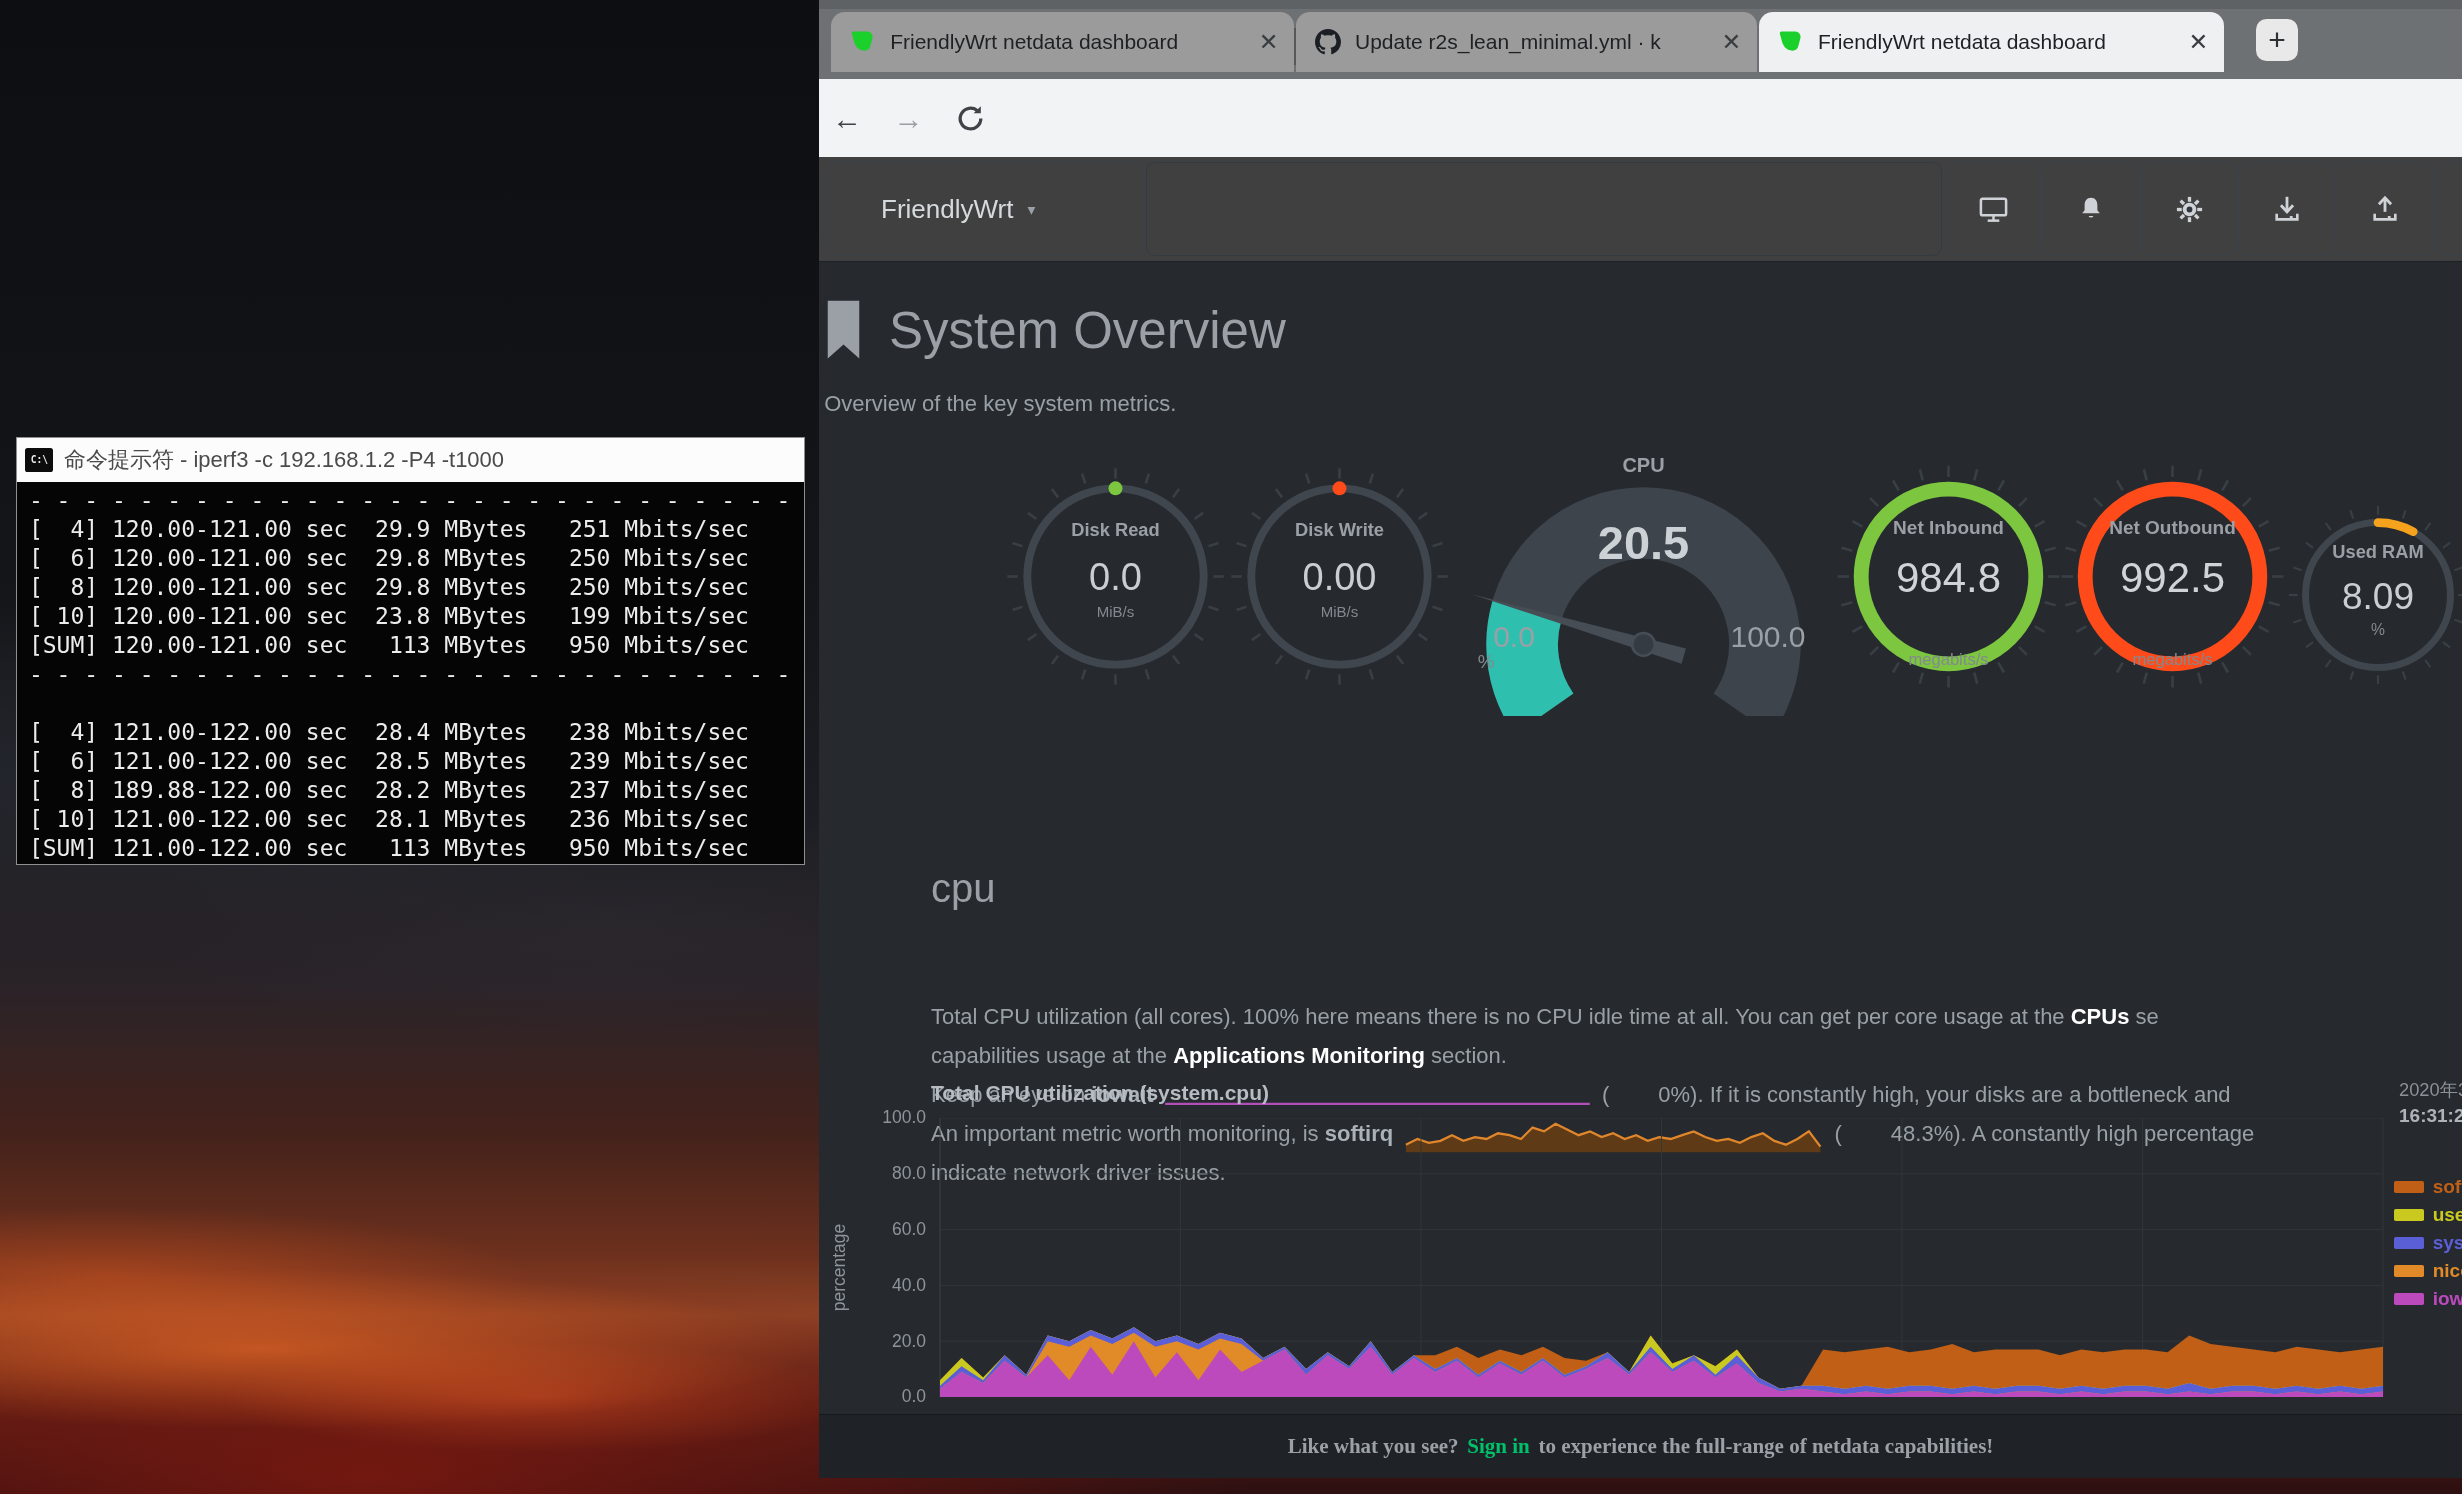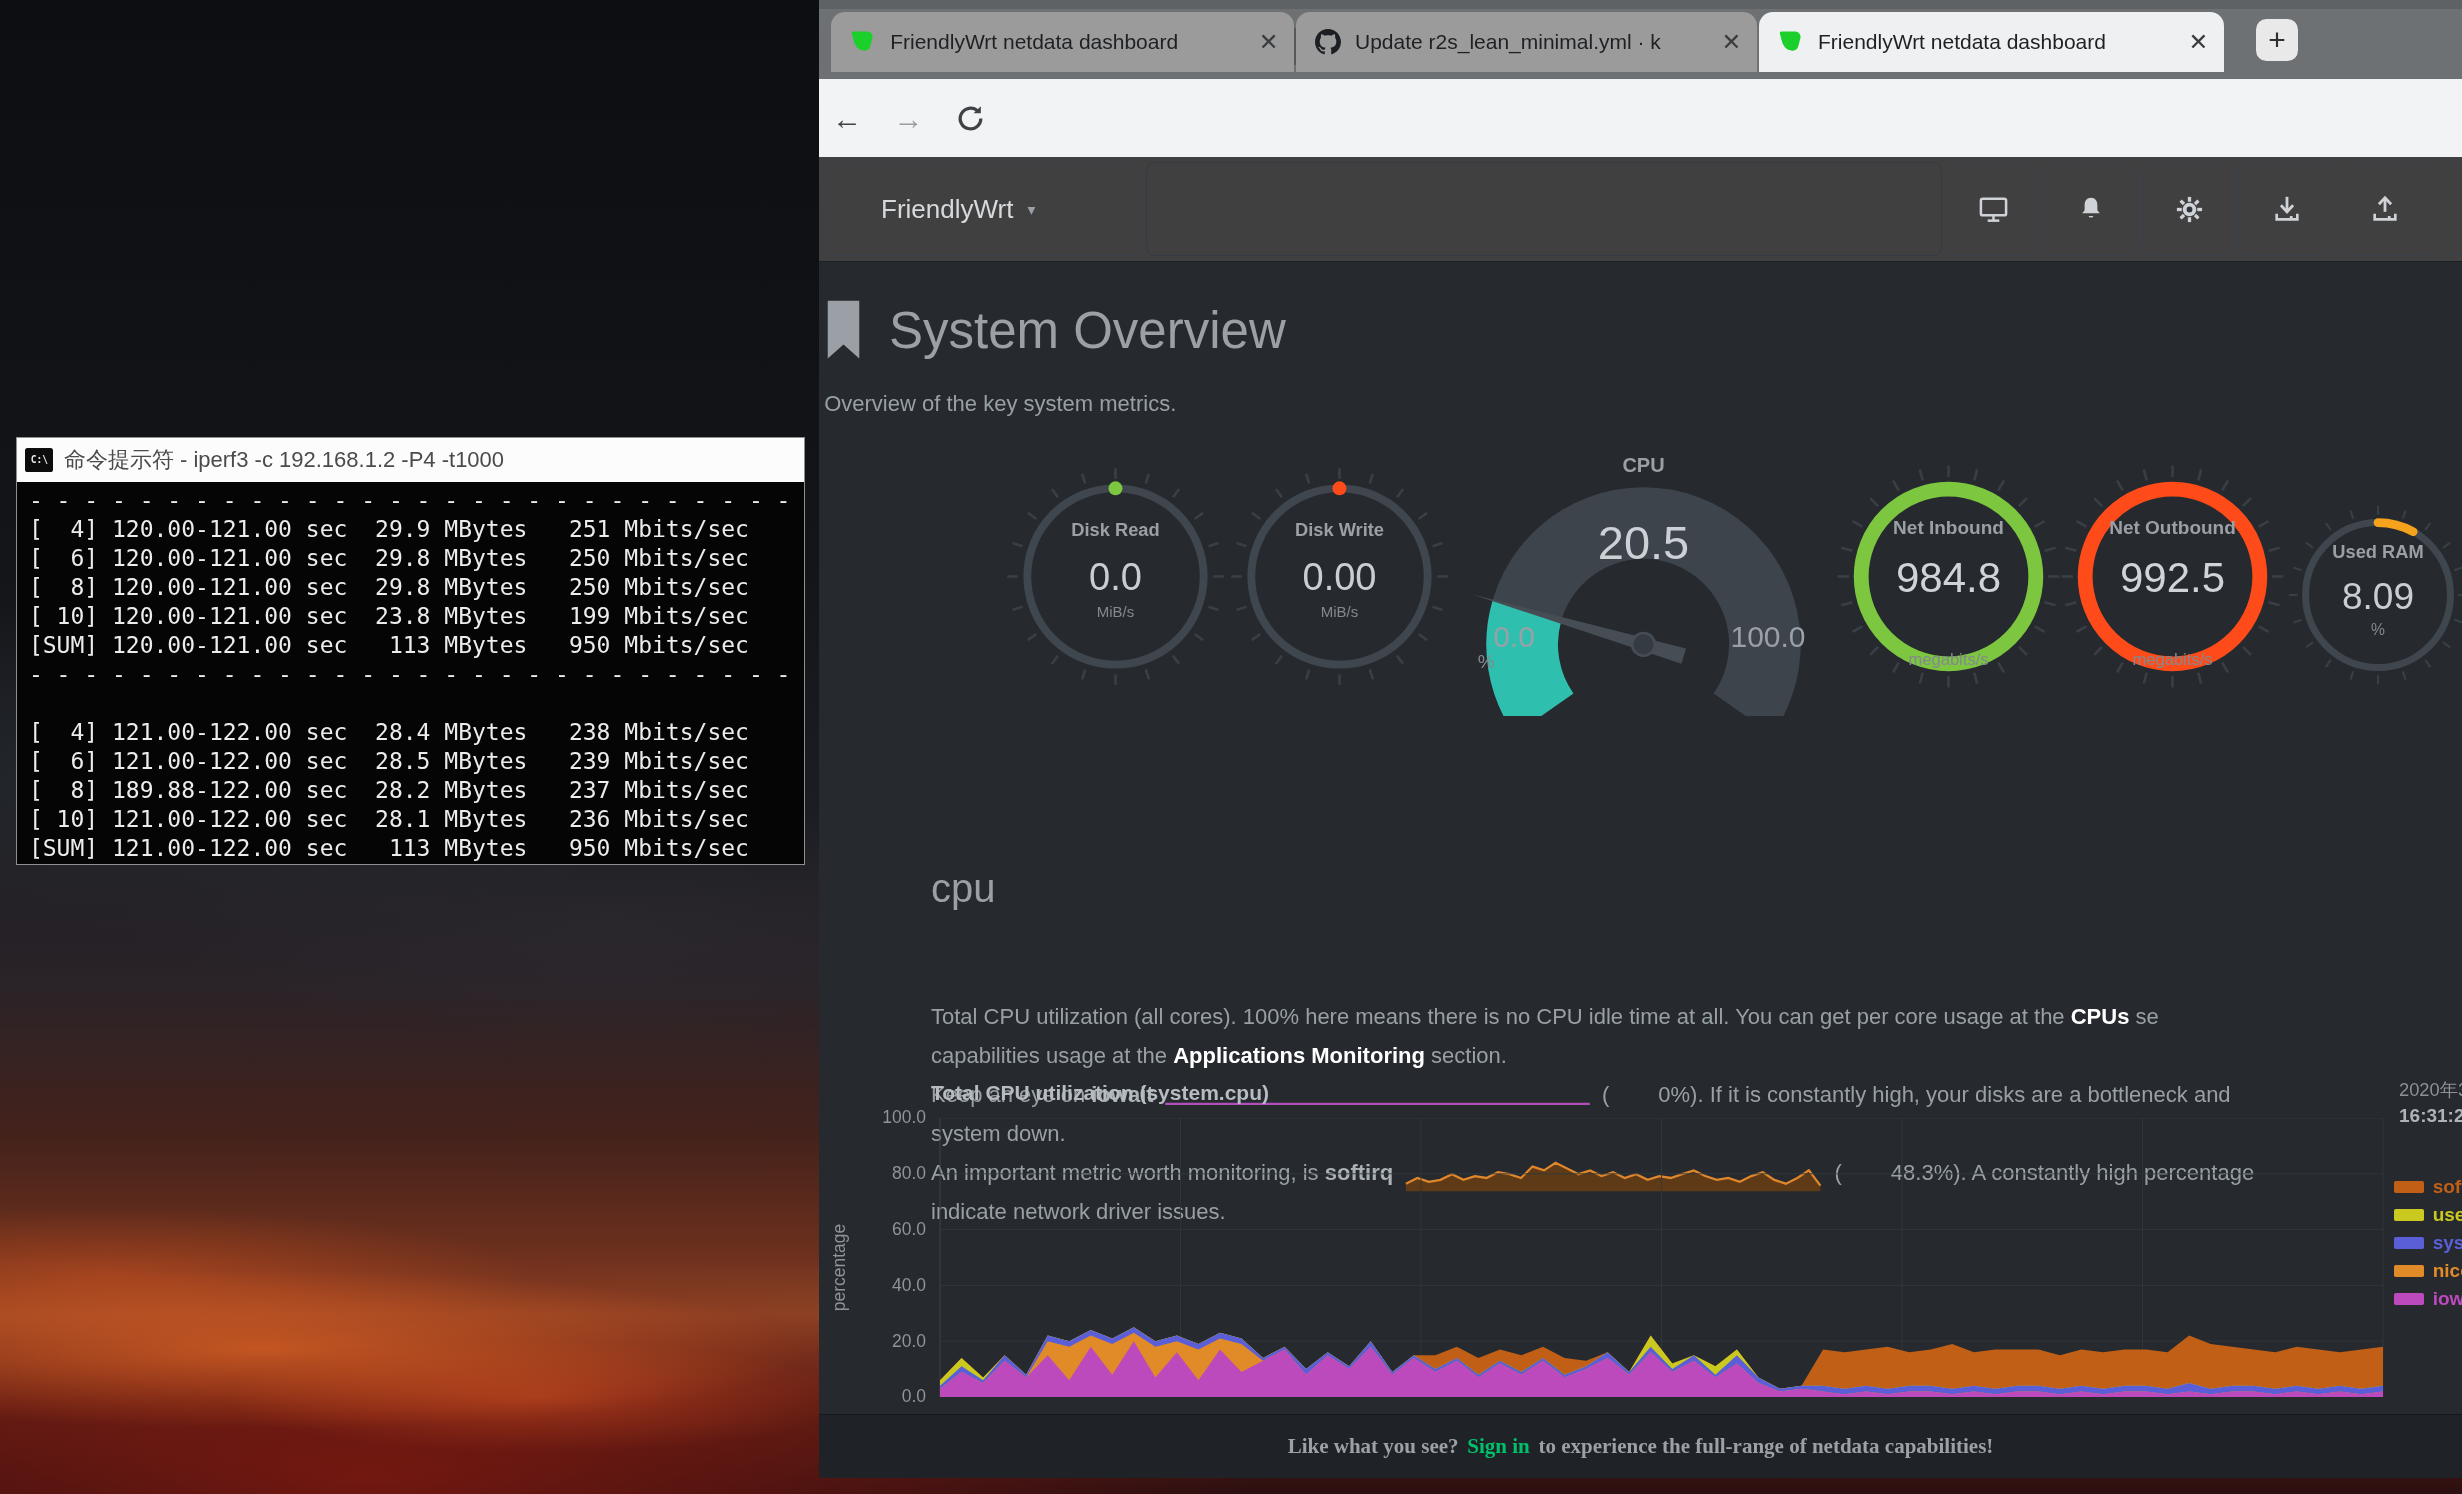--- a/index.html
+++ b/index.html
@@ -73,21 +73,21 @@
 
   
   .gauge { position:absolute; }
   .gauge .gtxt { position:absolute; left:0; width:100%; text-align:center; color:#9aa0a6; }
   .g-disk { width:227px; height:227px; }
   .g-disk .g-label { top:56px; font-size:18.3px; font-weight:600; }
   .g-disk .g-value { top:93px; font-size:38px; color:#c9ced3; }
   .g-disk .g-unit  { top:140px; font-size:15px; color:#83898f; }
   .g-cpu { left:641px; top:297px; width:367px; height:262px; }
   .g-cpu .g-label { top:0px; font-size:20px; font-weight:600; }
-  .g-cpu .g-value { top:61px; font-size:47px; color:#ccd1d5; font-weight:400; }
+  .g-cpu .g-value { top:61px; font-size:47px; color:#ccd1d5; font-weight:700; }
   .g-cpu .g-min { position:absolute; left:26px; top:166px; width:56px; text-align:center; font-size:30px; color:#9aa0a6; }
   .g-cpu .g-max { position:absolute; left:260px; top:166px; width:96px; text-align:center; font-size:30px; color:#9aa0a6; }
   .g-cpu .g-unit2 { position:absolute; left:12.2px; top:197px; width:28px; text-align:center; font-size:19px; color:#83898f; }
   .g-net { width:227px; height:227px; }
   .g-net .g-label { top:54px; font-size:19px; font-weight:600; }
   .g-net .g-value { top:91px; font-size:42px; color:#d0d4d8; }
   .g-net .g-unit  { top:143px; font-size:16.6px; color:#83898f;margin-top:44px; }
   .g-ram { left:1463px; top:342px; width:192px; height:192px; }
   .g-ram .g-label { top:42px; font-size:18.3px; font-weight:600; }
   .g-ram .g-value { top:77px; font-size:37px; color:#c9ced3; }
@@ -430,21 +430,20 @@
       <div class="gtxt g-unit">%</div>
     </div>
 
     <div class="cpu-heading">cpu</div>
     <div class="para">
       <div class="para-line"><span>Total CPU utilization (all cores). 100% here means there is no CPU idle time at all. You can get per core usage at the </span><span class="wlink">CPUs</span><span> se</span></div>
       <div class="para-line"><span>capabilities usage at the </span><span class="wlink">Applications Monitoring</span><span> section.</span></div>
       <div class="para-line"><span>Keep an eye on </span><b>iowait</b><svg class="spark" id="spark-iowait" width="431" height="26" viewBox="0 0 494 30">
             <polyline points="2,24 27.789473684210524,24 53.57894736842105,24 79.36842105263158,24 105.1578947368421,24 130.94736842105263,24 156.73684210526315,24 182.52631578947367,24 208.3157894736842,24 234.1052631578947,24 259.89473684210526,24 285.6842105263158,24 311.4736842105263,24 337.2631578947369,24 363.05263157894734,24 388.8421052631579,24 414.6315789473684,24 440.42105263157896,24 466.2105263157894,24 492,24" fill="none" stroke="#B04FB8" stroke-width="2.6"></polyline>
           </svg><span>(</span><span class="pgap"></span><span>0%).</span><span> If it is constantly high, your disks are a bottleneck and</span></div>
-      <div class="para-line"><span>system down.</span></div>
       <div class="para-line"><span>An important metric worth monitoring, is </span><b>softirq</b><svg class="spark" id="spark-softirq" width="424" height="38" viewBox="0 0 486 44">
             <polygon points="2,42 2,33.2 15.333333333333332,26.599999999999998 28.666666666666664,31 42,28.799999999999997 55.33333333333333,22.2 68.66666666666667,28.799999999999997 82,24.4 95.33333333333333,26.599999999999998 108.66666666666666,20 122,22.2 135.33333333333334,26.599999999999998 148.66666666666669,13.399999999999999 162,17.799999999999997 175.33333333333334,9 188.66666666666666,15.599999999999998 202,22.2 215.33333333333331,17.799999999999997 228.66666666666666,24.4 242,20 255.33333333333334,26.599999999999998 268.6666666666667,22.2 282,28.799999999999997 295.33333333333337,24.4 308.66666666666663,26.599999999999998 322,22.2 335.3333333333333,17.799999999999997 348.6666666666667,24.4 362,28.799999999999997 375.3333333333333,26.599999999999998 388.6666666666667,31 402,24.4 415.33333333333337,20 428.66666666666663,28.799999999999997 442,33.2 455.3333333333333,26.599999999999998 468.6666666666667,17.799999999999997 482,35.4 482,42" fill="#5e3a17"></polygon>
             <polyline points="2,33.2 15.333333333333332,26.599999999999998 28.666666666666664,31 42,28.799999999999997 55.33333333333333,22.2 68.66666666666667,28.799999999999997 82,24.4 95.33333333333333,26.599999999999998 108.66666666666666,20 122,22.2 135.33333333333334,26.599999999999998 148.66666666666669,13.399999999999999 162,17.799999999999997 175.33333333333334,9 188.66666666666666,15.599999999999998 202,22.2 215.33333333333331,17.799999999999997 228.66666666666666,24.4 242,20 255.33333333333334,26.599999999999998 268.6666666666667,22.2 282,28.799999999999997 295.33333333333337,24.4 308.66666666666663,26.599999999999998 322,22.2 335.3333333333333,17.799999999999997 348.6666666666667,24.4 362,28.799999999999997 375.3333333333333,26.599999999999998 388.6666666666667,31 402,24.4 415.33333333333337,20 428.66666666666663,28.799999999999997 442,33.2 455.3333333333333,26.599999999999998 468.6666666666667,17.799999999999997 482,35.4" fill="none" stroke="#E0862B" stroke-width="2.6"></polyline>
           </svg><span>(</span><span class="pgap"></span><span>48.3%).</span><span> A constantly high percentage</span></div>
       <div class="para-line"><span>indicate network driver issues.</span></div>
     </div>
 
     <div class="chart-title">Total CPU utilization (system.cpu)</div>
     <div class="ts-date">2020年3</div>
     <div class="ts-time">16:31:2</div>

